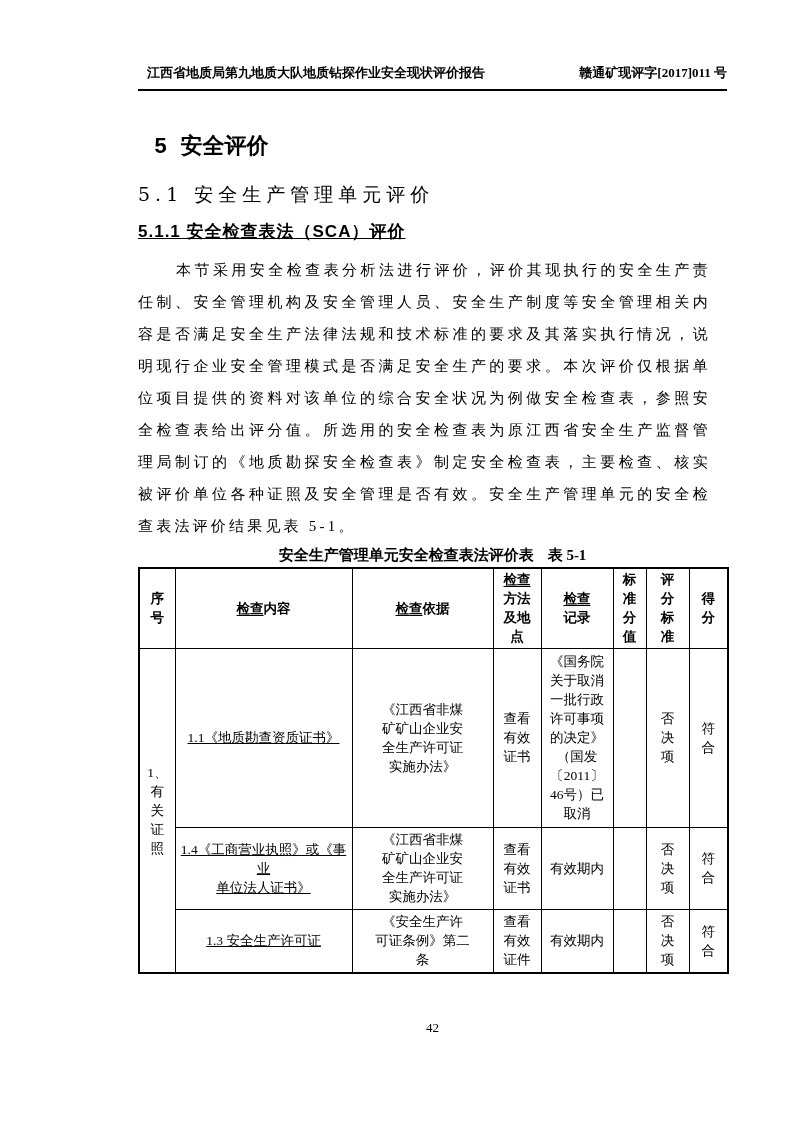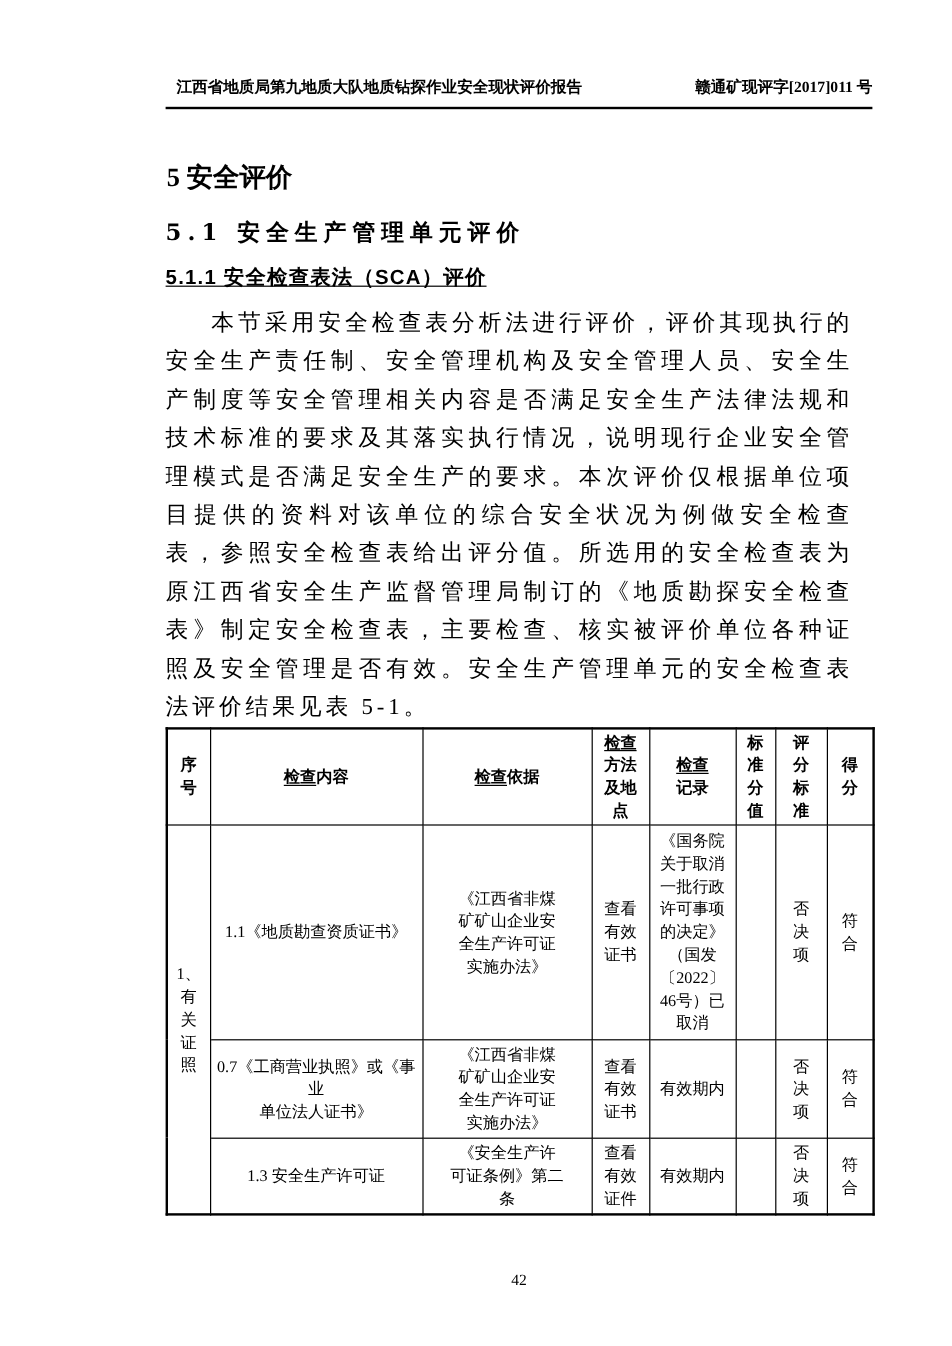--- a/index.html
+++ b/index.html
@@ -22,43 +22,43 @@
     justify-content: space-between;
     align-items: center;
     font-size: 13px;
     font-weight: bold;
     padding-bottom: 7px;
     border-bottom: 2px solid #000;
     padding-left: 9px;
     gap: 17px;
   }
   h1 {
-    font-family: Liberation Serif, serif;
+    font-family: Liberation Mono, monospace;
     font-size: 22px; line-height: 26px;
-    margin: 44px 0 0 1px;
+    margin: 44px 0 0 16px;
     font-weight: bold;
   }
   h2 {
     font-family: "DejaVu Serif", "Liberation Serif", serif;
     font-size: 19px; line-height: 26px;
     margin: 20px 0 0 0;
-    font-weight: bold;
+    font-weight: normal;
     letter-spacing: 5px;
   }
   h3 {
     font-family: "Liberation Sans", "DejaVu Sans", sans-serif;
     font-size: 17px; line-height: 24px;
     margin: 13px 0 0 0;
     font-weight: bold;
     letter-spacing: 1px;
     text-decoration: underline;
   }
   .body-par {
     margin: 10px 16px 0 0;
-    font-size: 19px;
+    font-size: 15px;
     line-height: 32px;
     letter-spacing: 3.2px;
     text-align: justify;
     text-indent: 38px;
   }
   .caption {
     margin: 3px 0 2px 0;
     text-align: center;
     font-weight: bold;
     font-size: 15px;
@@ -84,20 +84,21 @@
   table.eval td.hc { font-weight: bold; }
   tr.hrow  { height: 80px; }
   tr.r1 { height: 179px; }
   tr.r2 { height: 82px; }
   tr.r3 { height: 64px; }
   td.cl {
     text-align: left;
     padding: 0 2px 0 5px;
     font-size: 12.5px;
     line-height: 28px;
+    text-decoration: underline;
   }
   td.lh26 { line-height: 26px; }
   td.rec1 { line-height: 20px; }
   td.group { line-height: 27px; }
   .u { text-decoration: underline; text-underline-offset: 2px; }
   .pageno {
     margin-top: 46px;
     text-align: center;
     font-size: 13px;
   }
@@ -111,20 +112,23 @@
     <span>江西省地质局第九地质大队地质钻探作业安全现状评价报告</span>
     <span>赣通矿现评字[2017]011 号</span>
   </div>
 
   <h1>5 安全评价</h1>
   <h2>5.1 安全生产管理单元评价</h2>
   <h3>5.1.1 安全检查表法（SCA）评价</h3>
 
   <p class="body-par">本节采用安全检查表分析法进行评价，评价其现执行的安全生产责任制、安全管理机构及安全管理人员、安全生产制度等安全管理相关内容是否满足安全生产法律法规和技术标准的要求及其落实执行情况，说明现行企业安全管理模式是否满足安全生产的要求。本次评价仅根据单位项目提供的资料对该单位的综合安全状况为例做安全检查表，参照安全检查表给出评分值。所选用的安全检查表为原江西省安全生产监督管理局制订的《地质勘探安全检查表》制定安全检查表，主要检查、核实被评价单位各种证照及安全管理是否有效。安全生产管理单元的安全检查表法评价结果见表 5-1。</p>
 
+  <div class="caption">
+    <span>安全生产管理单元安全检查表法评价表</span><span class="cap-label">表 5-1</span>
+  </div>
 
   <table class="eval">
     <colgroup>
       <col style="width:36px">
         <col style="width:177px">
         <col style="width:141px">
         <col style="width:48px">
       <col style="width:72px">
         <col style="width:33px">
         <col style="width:43px">
@@ -166,32 +170,32 @@
 实施办法》</td>
       <td class="lh26">查看
 有效
 证书</td>
       <td class="rec1">《国务院
 关于取消
 一批行政
 许可事项
 的决定》
 （国发
-〔2022〕
+〔2011〕
 46号）已
 取消</td>
       <td></td>
       <td class="lh26">否
 决
 项</td>
       <td class="lh26">符
 合</td>
     </tr>
     <tr class="r2">
-      <td class="cl">0.7《工商营业执照》或《事业
+      <td class="cl">1.4《工商营业执照》或《事业
 单位法人证书》</td>
       <td>《江西省非煤
 矿矿山企业安
 全生产许可证
 实施办法》</td>
       <td>查看
 有效
 证书</td>
       <td>有效期内</td>
       <td></td>

